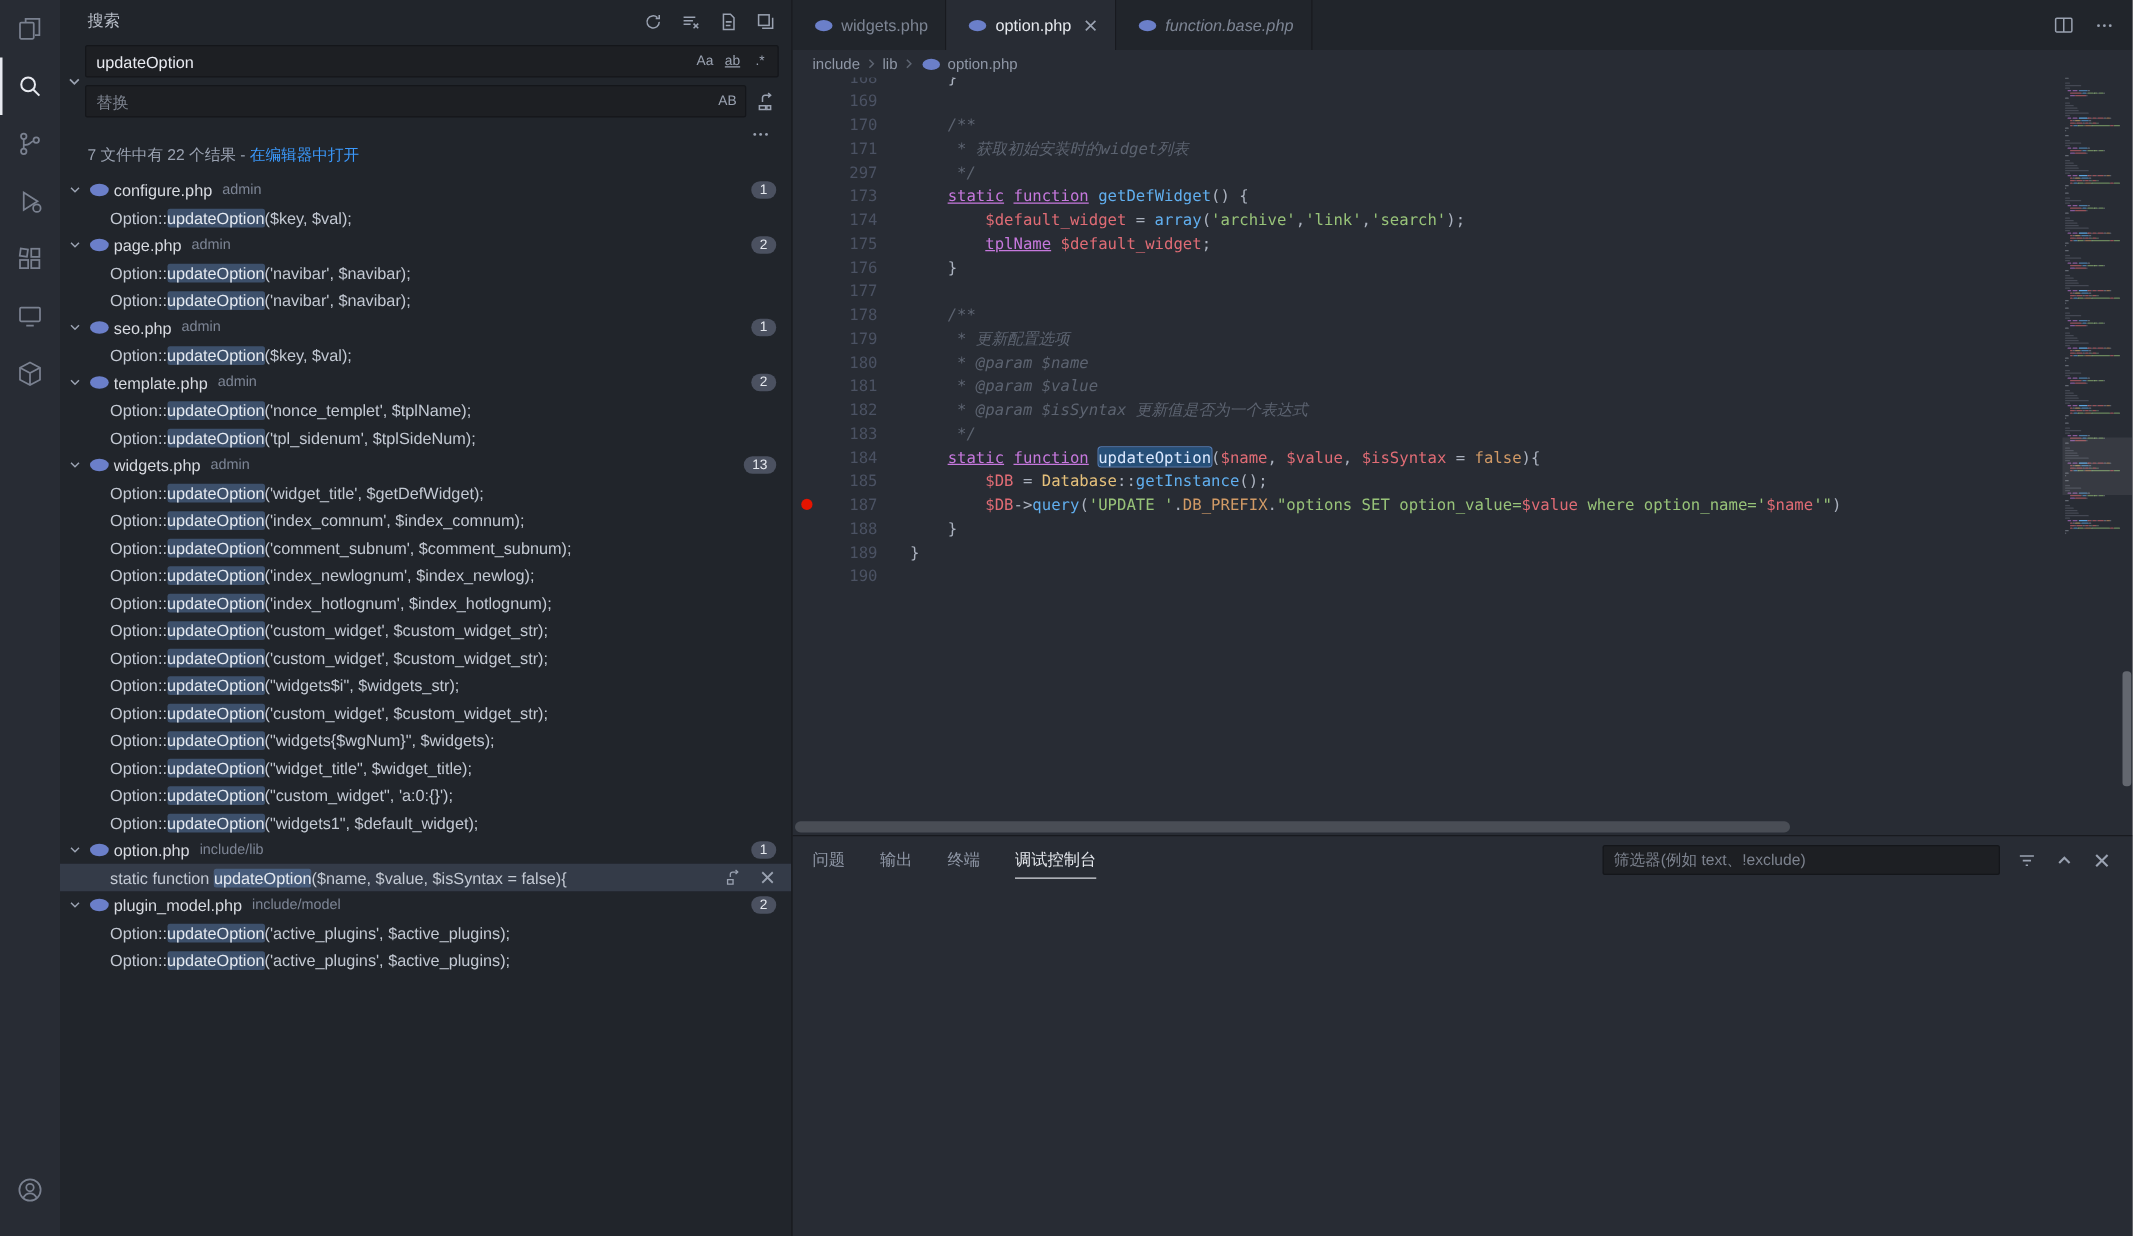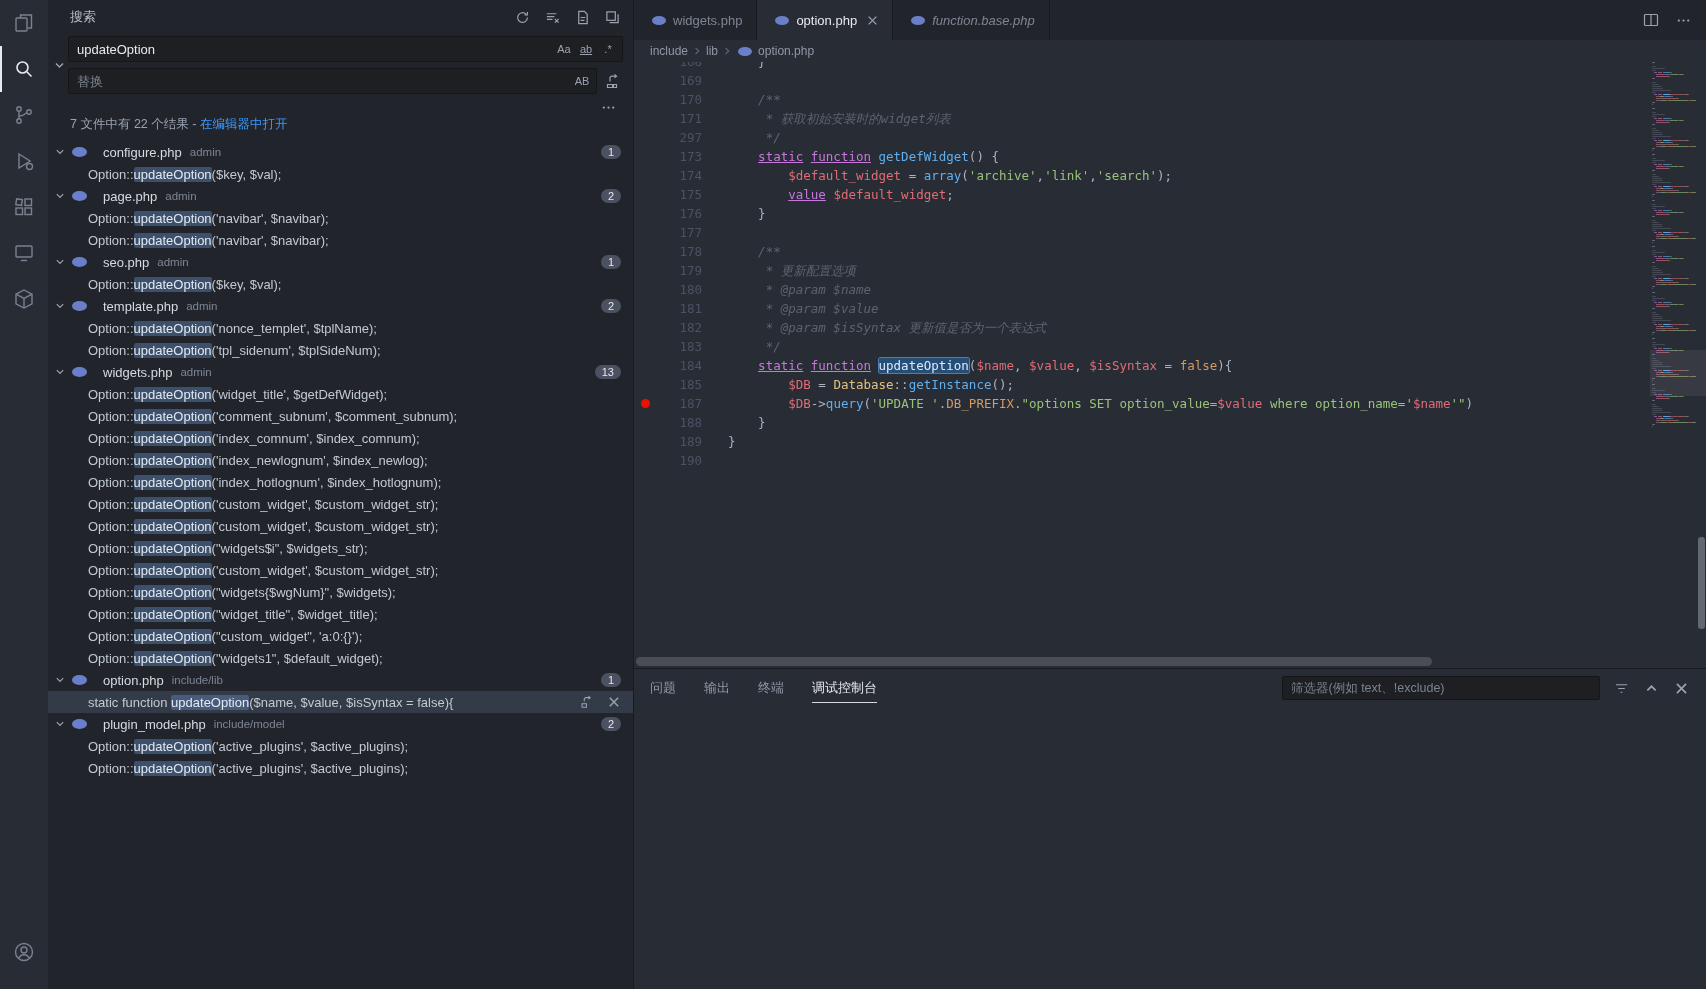--- a/index.html
+++ b/index.html
@@ -35,21 +35,21 @@
   .tog.underl { text-decoration:underline; }
   .replace-row { display:flex; align-items:center; gap:4px; margin-top:6px; }
   .replace-row .field { flex:1; }
   .dots-row { height:16px; display:flex; justify-content:flex-end; padding-right:14px; flex:none; }
   .summary { padding:4px 12px 8px 22px; font-size:12.5px; color:#9aa2b1; flex:none; }
   .summary a { color:#3b99fc; text-decoration:none; cursor:pointer; }
 
   .results { flex:1; overflow:hidden; font-size:13px; }
   .file-row { height:22px; display:flex; align-items:center; padding:0 12px 0 4px; cursor:pointer; white-space:nowrap; }
   .file-row .chev { width:16px; color:#9aa2b1; display:flex; justify-content:center; }
-  .file-name { color:#d7dae0; margin-left:16px; }
+  .file-name { color:#d7dae0; margin-left:4px; }
   .file-path { color:#7d8595; font-size:11.5px; margin-left:8px; }
   .badge { margin-left:auto; background:#4b5160; color:#e5e8ee; font-size:11px; border-radius:9px; padding:1px 7px; }
   .match-row { height:22px; display:flex; align-items:center; padding:0 8px 0 40px; cursor:pointer; white-space:nowrap; color:#c3c9d3; }
   .match-row .hl { background:rgba(95,132,187,0.45); border-radius:2px; color:#e4e9f0; }
   .match-row.selected { background:#343b48; }
   .row-actions { display:none; margin-left:auto; gap:6px; align-items:center; }
   .match-row.selected .row-actions { display:flex; }
 
   .php-icon { width:15px; height:10px; border-radius:50%; background:#6b7fc9; display:inline-block; flex:none; margin-left:4px; }
   .php-icon.sm { width:14px; height:9px; }
@@ -314,25 +314,25 @@
     <span class="php-icon"></span>
     <span class="file-name">widgets.php</span>
     <span class="file-path">admin</span>
     <span class="badge">13</span>
   </div>
         <div class="match-row">
     <span><span class="pre">Option::</span><span class="hl">updateOption</span><span class="post">('widget_title', $getDefWidget);</span></span>
 
   </div>
         <div class="match-row">
+    <span><span class="pre">Option::</span><span class="hl">updateOption</span><span class="post">('index_comnum', $index_comnum);</span></span>
+
+  </div>
+        <div class="match-row">
     <span><span class="pre">Option::</span><span class="hl">updateOption</span><span class="post">('comment_subnum', $comment_subnum);</span></span>
-
-  </div>
-        <div class="match-row">
-    <span><span class="pre">Option::</span><span class="hl">updateOption</span><span class="post">('index_comnum', $index_comnum);</span></span>
 
   </div>
         <div class="match-row">
     <span><span class="pre">Option::</span><span class="hl">updateOption</span><span class="post">('index_newlognum', $index_newlog);</span></span>
 
   </div>
         <div class="match-row">
     <span><span class="pre">Option::</span><span class="hl">updateOption</span><span class="post">('index_hotlognum', $index_hotlognum);</span></span>
 
   </div>
@@ -507,21 +507,21 @@
     <span class="ct"><span class="tk-pn">    </span><span class="tk-kw">static</span><span class="tk-pn"> </span><span class="tk-kw">function</span><span class="tk-pn"> </span><span class="tk-fn">getDefWidget</span><span class="tk-pn">() {</span></span>
   </div>
           <div class="code-line">
     <span class="bp-col"></span>
     <span class="ln-num">174</span>
     <span class="ct"><span class="tk-pn">        </span><span class="tk-vr">$default_widget</span><span class="tk-pn"> = </span><span class="tk-fn">array</span><span class="tk-pn">(</span><span class="tk-st">'archive'</span><span class="tk-pn">,</span><span class="tk-st">'link'</span><span class="tk-pn">,</span><span class="tk-st">'search'</span><span class="tk-pn">);</span></span>
   </div>
           <div class="code-line">
     <span class="bp-col"></span>
     <span class="ln-num">175</span>
-    <span class="ct"><span class="tk-pn">        </span><span class="tk-kw">value</span><span class="tk-pn"> </span><span class="tk-vr">$default_widget</span><span class="tk-pn">;</span></span>
+    <span class="ct"><span class="tk-pn">        </span><span class="tk-kw">tplName</span><span class="tk-pn"> </span><span class="tk-vr">$default_widget</span><span class="tk-pn">;</span></span>
   </div>
           <div class="code-line">
     <span class="bp-col"></span>
     <span class="ln-num">176</span>
     <span class="ct"><span class="tk-pn">    }</span></span>
   </div>
           <div class="code-line">
     <span class="bp-col"></span>
     <span class="ln-num">177</span>
     <span class="ct"></span>

